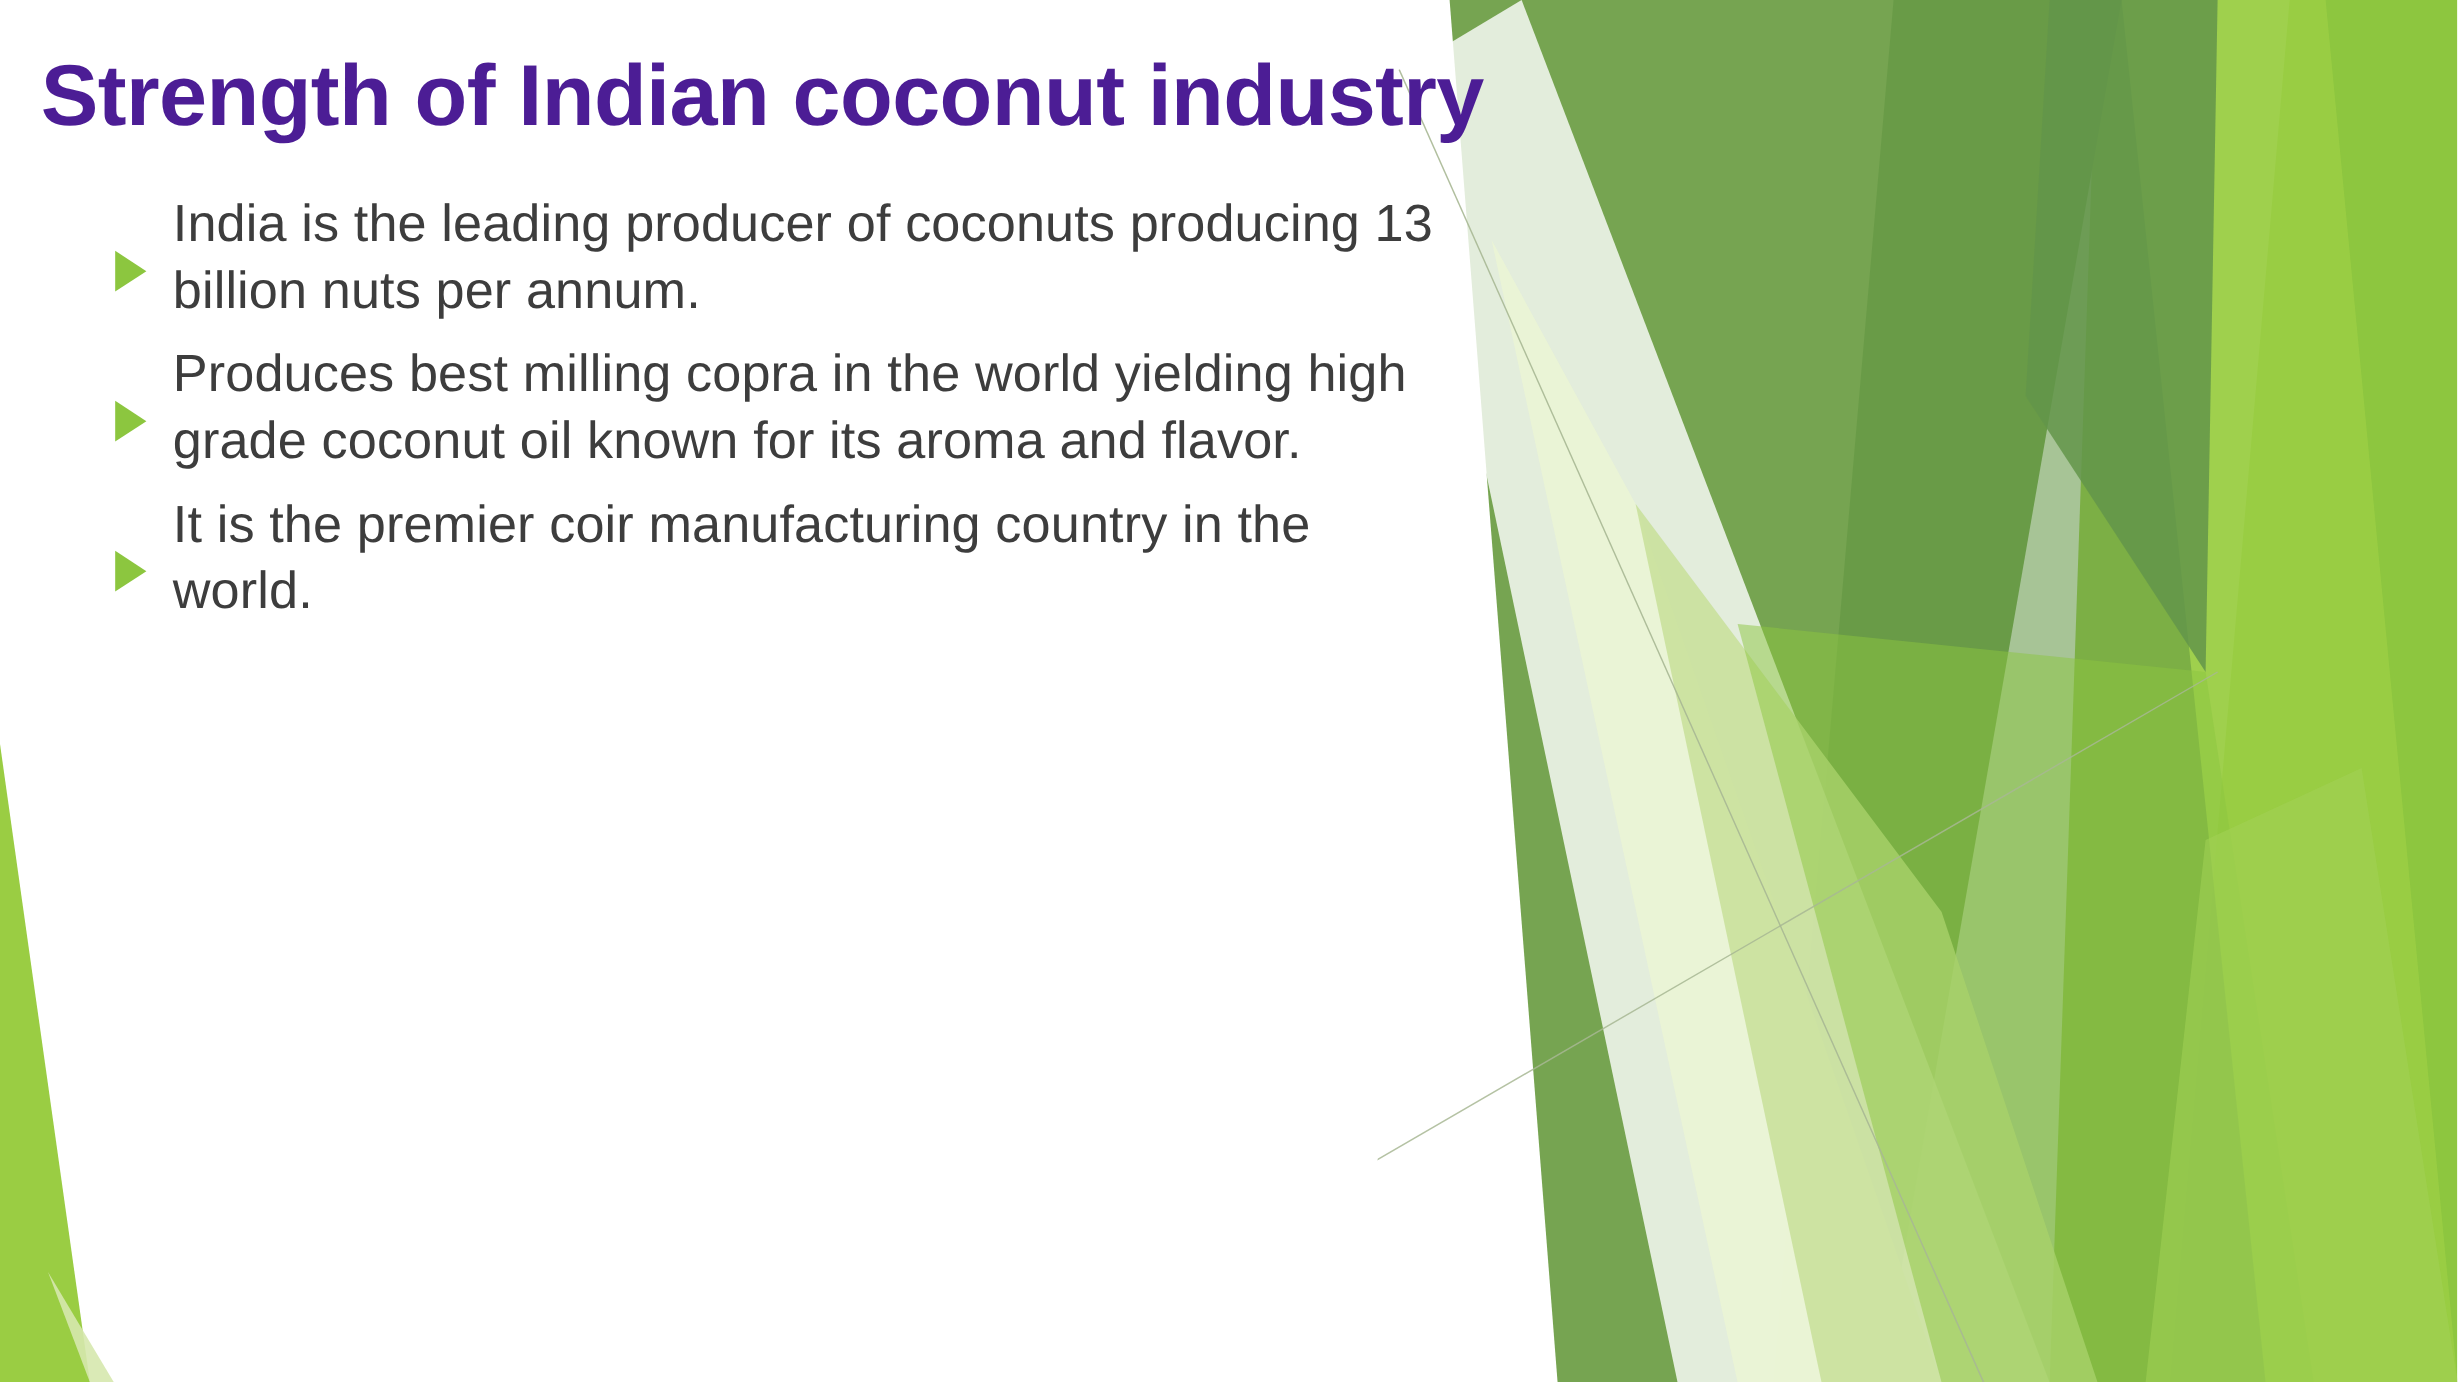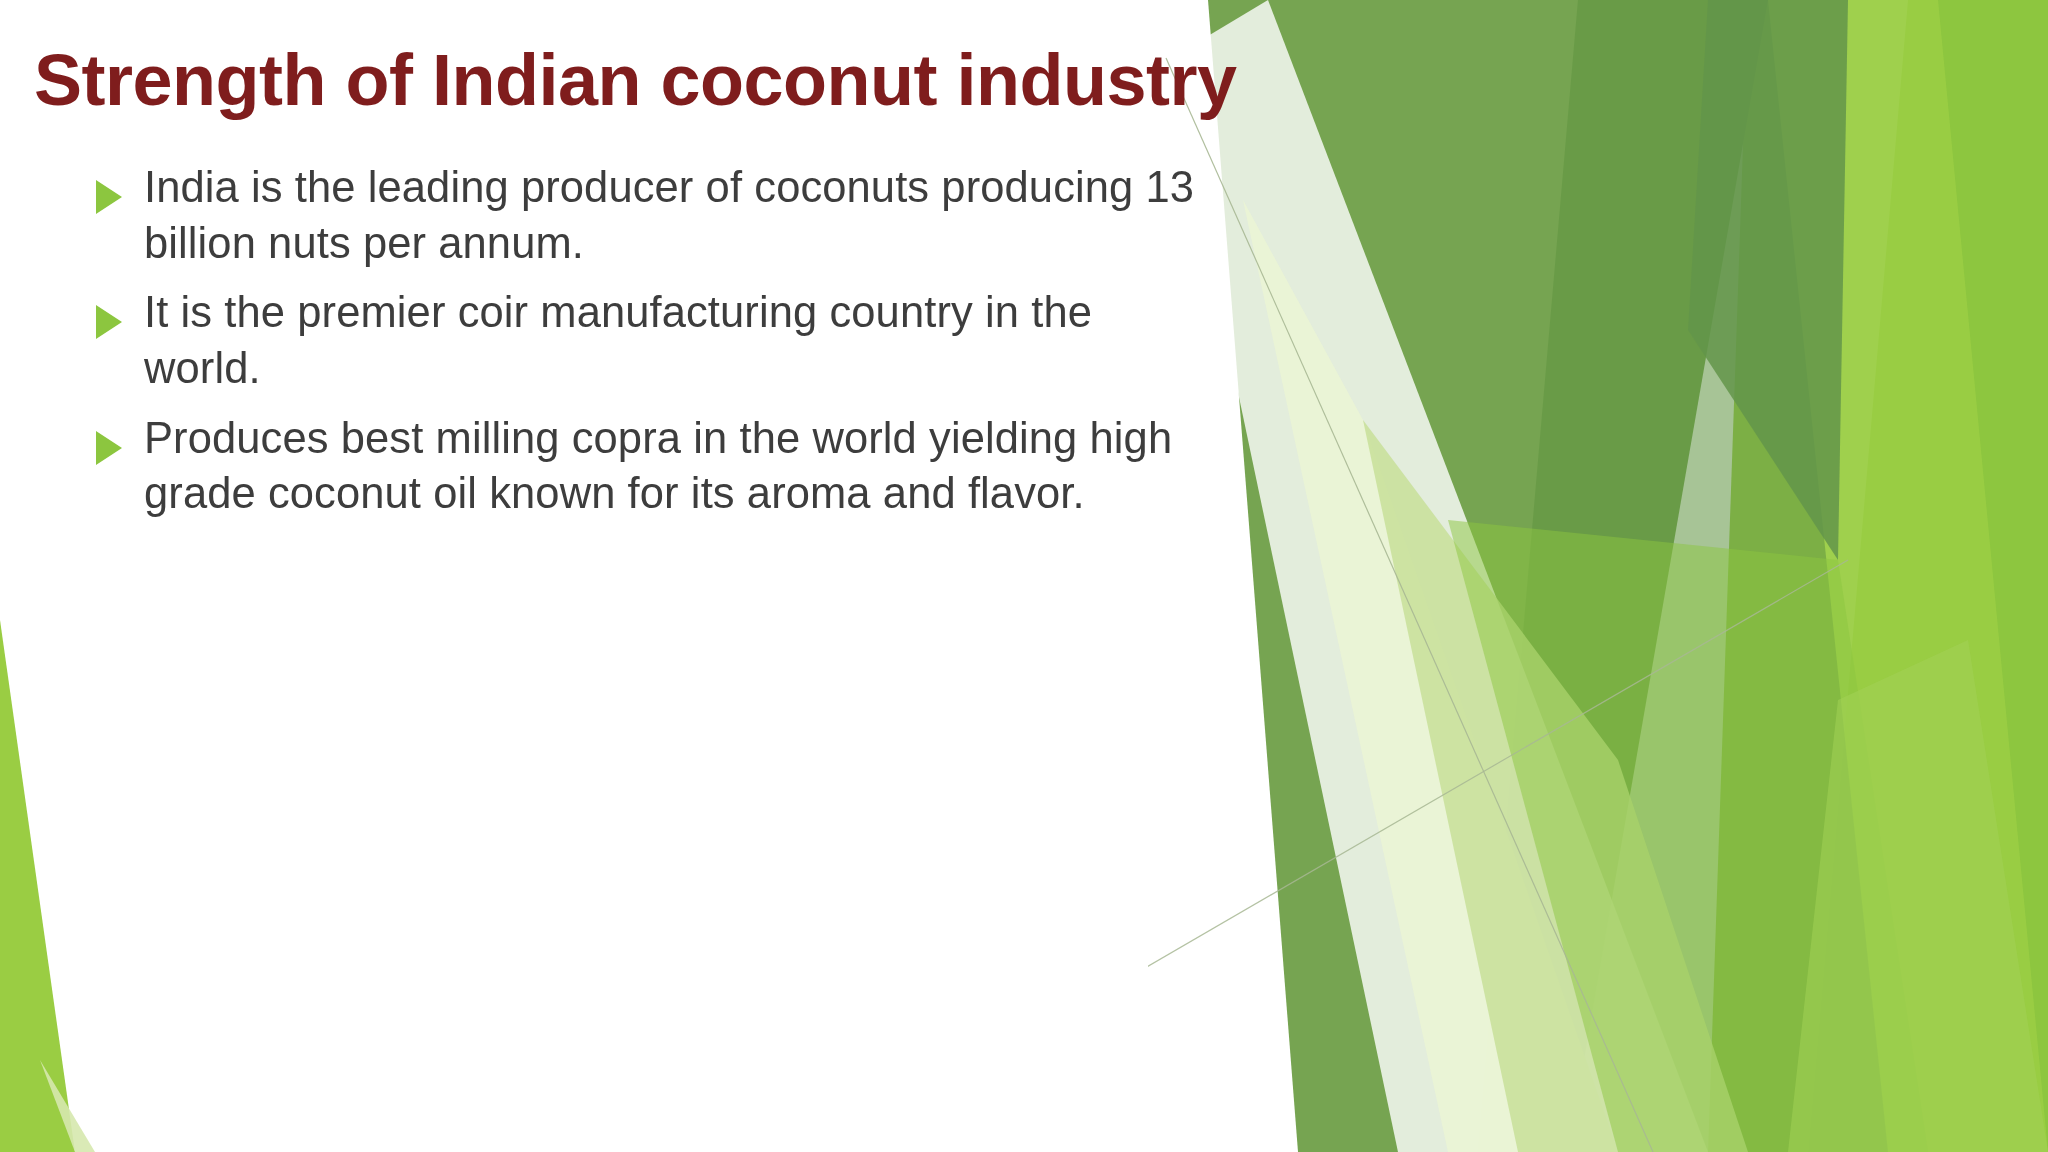--- a/index.html
+++ b/index.html
@@ -37,35 +37,35 @@
   
   #title {
     position: absolute;
     left: 34px;
     top: 40px;
     width: 1330px;
     font-size: 72px;
     font-weight: bold;
     line-height: 1.12;
     letter-spacing: -0.5px;
-    color: #7f1d1d;
+    color: #4c1d95;
     white-space: nowrap;
   }
 
   
   #body-list {
     position: absolute;
     left: 96px;
     top: 160px;
     width: 1110px;
   }
 
   .bullet-row {
     display: flex;
-    align-items: flex-start;
+    align-items: center;
     margin-bottom: 14px;
   }
 
   .bullet-marker {
     flex: 0 0 auto;
     width: 48px;
     padding-top: 20px;
     display: flex;
     justify-content: flex-start;
   }
@@ -134,26 +134,26 @@
       <span class="bullet-marker">
         <span class="tri"></span>
       </span>
       <span class="bullet-text">India is the leading producer of coconuts producing 13 billion nuts per annum.</span>
     </div>
 
     <div class="bullet-row">
       <span class="bullet-marker">
         <span class="tri"></span>
       </span>
-      <span class="bullet-text">It is the premier coir manufacturing country in the world.</span>
+      <span class="bullet-text">Produces best milling copra in the world yielding high grade coconut oil known for its aroma and flavor.</span>
     </div>
 
     <div class="bullet-row">
       <span class="bullet-marker">
         <span class="tri"></span>
       </span>
-      <span class="bullet-text">Produces best milling copra in the world yielding high grade coconut oil known for its aroma and flavor.</span>
+      <span class="bullet-text">It is the premier coir manufacturing country in the world.</span>
     </div>
 
 
   </div>
 
 </div>
 
 </body></html>

